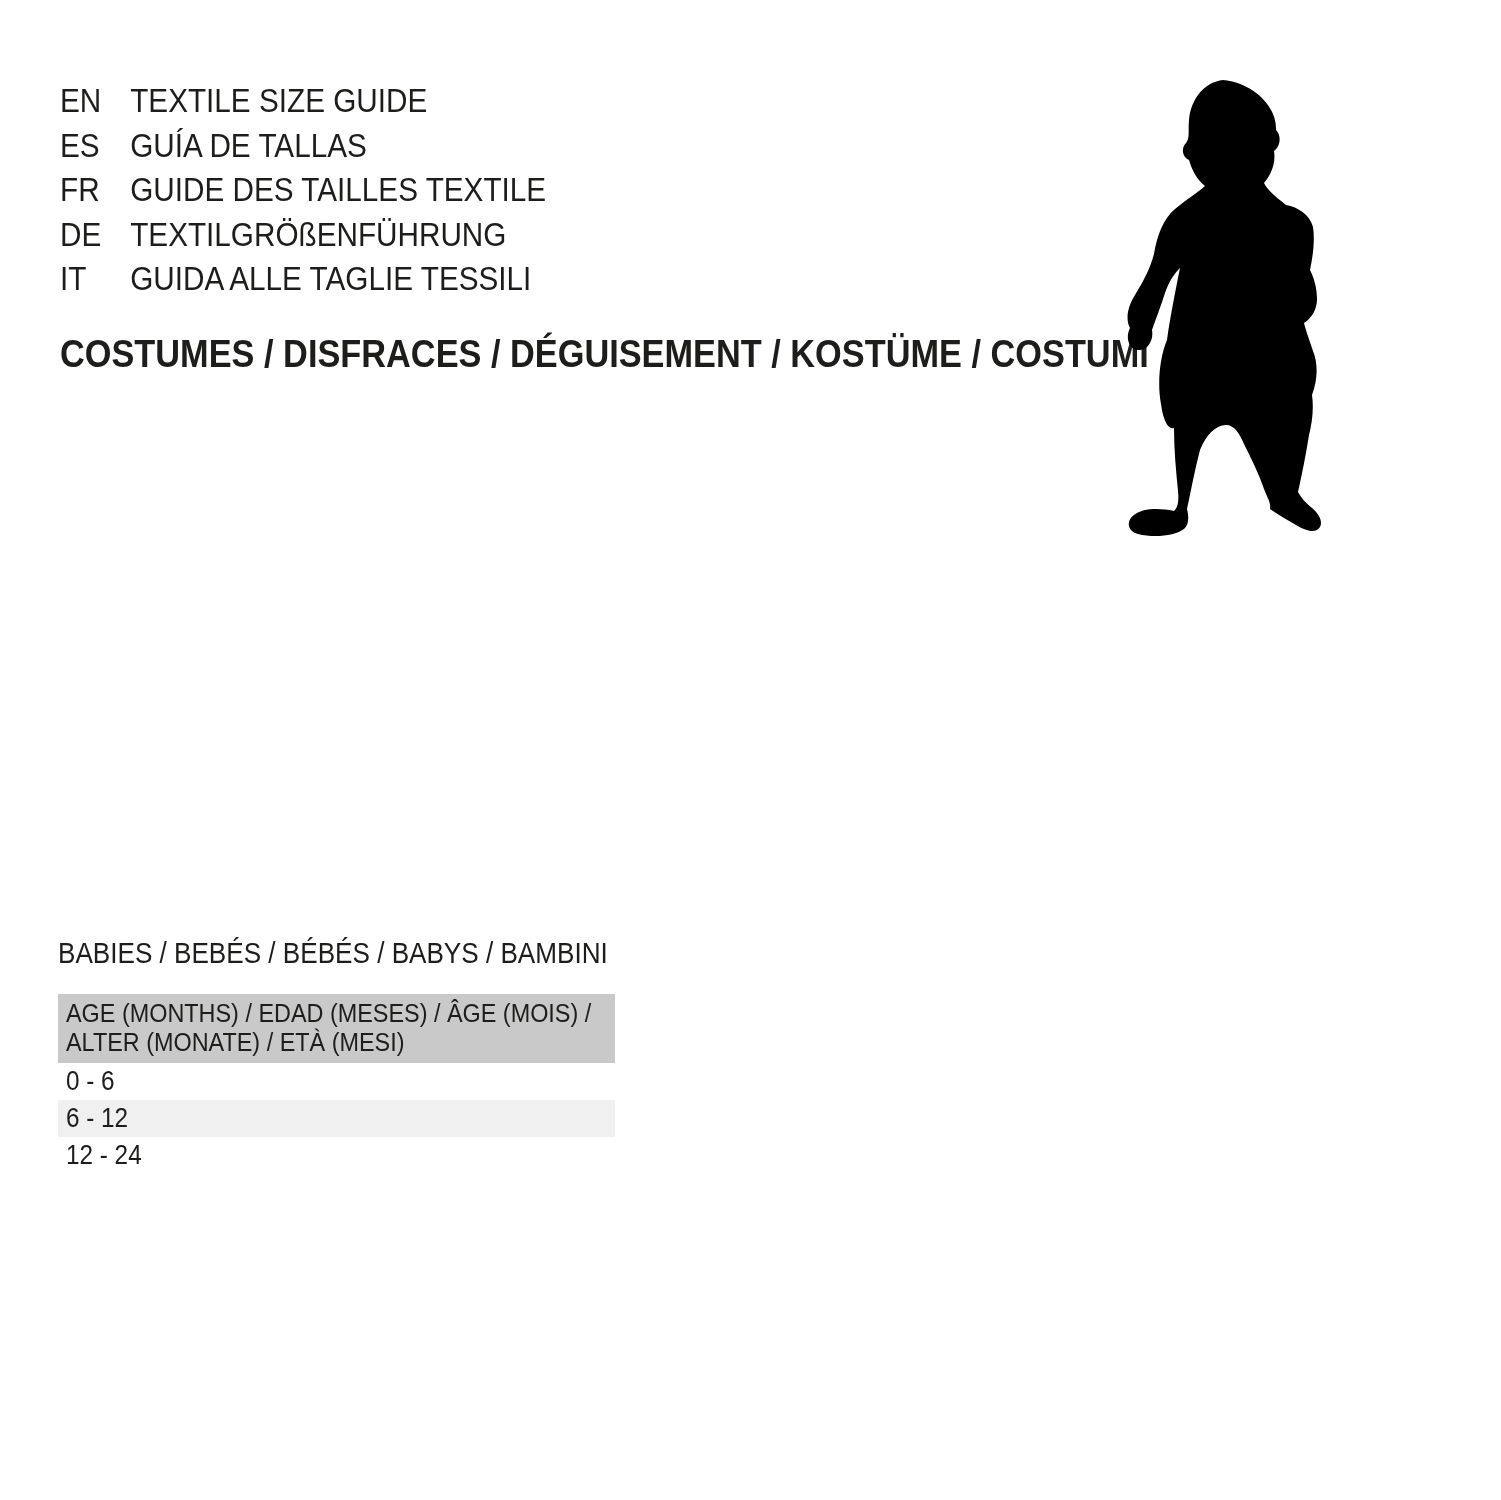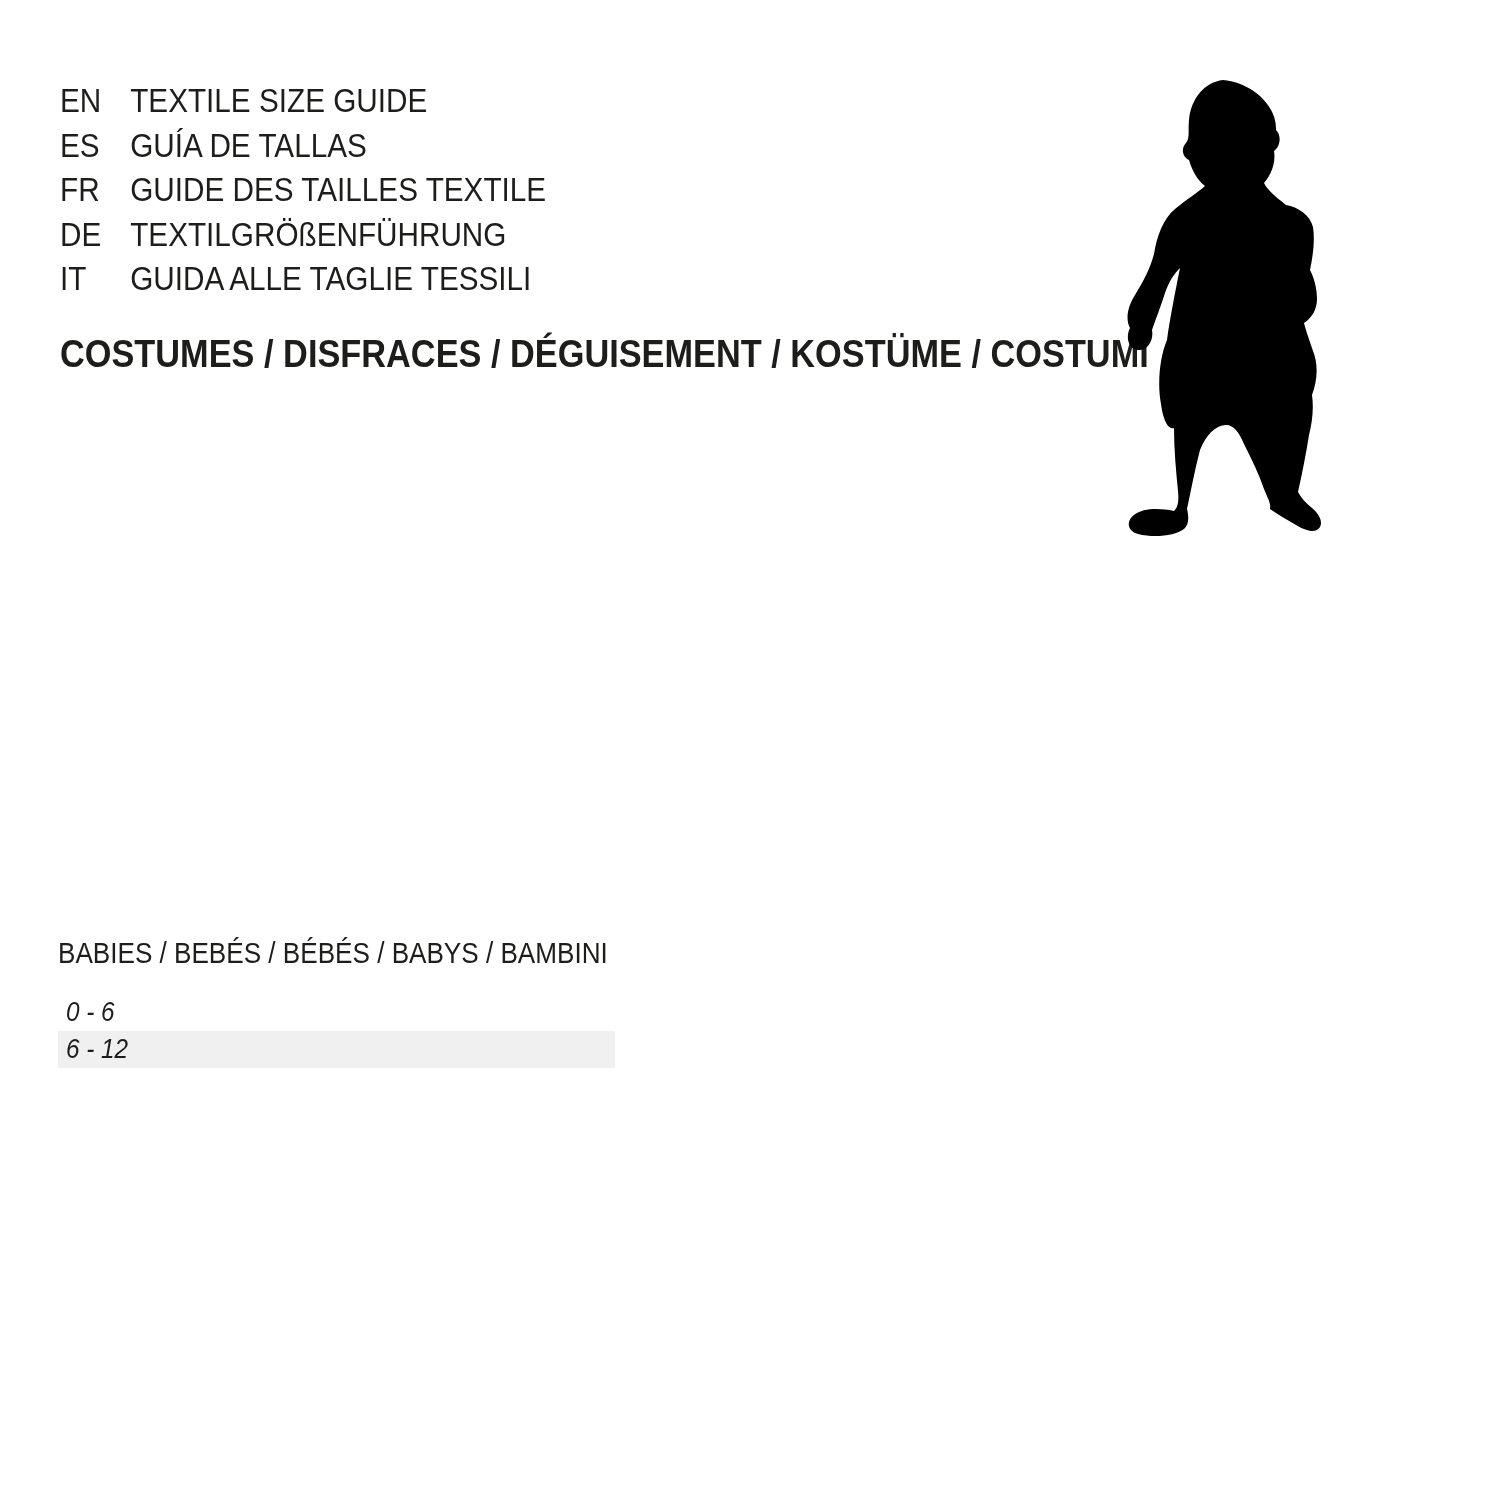--- a/index.html
+++ b/index.html
@@ -87,21 +87,20 @@
     font-size: 26px;
     line-height: 29px;
   }
   .table-header > div { white-space: nowrap; }
   .table-row {
     height: 37px;
     line-height: 37px;
     padding: 0 8px;
     font-size: 27px;
     background: #ffffff;
-    font-style: italic;
   }
   .table-row.alt { background: #f0f0f0; }
 </style>
 </head>
 <body>
 
 <div class="lang-list">
   <div class="lang-row">
     <span class="lang-code">EN</span>
     <span class="lang-label">TEXTILE SIZE GUIDE</span>
@@ -170,19 +169,26 @@
       C 151 119 143 113 139 105
       C 146 97 151 85 149 73
       C 155 69 157 58 151 52
       C 152 28 128 5 98 2 Z"></path>
   </svg>
 </div>
 
 <div class="babies-title">BABIES / BEBÉS / BÉBÉS / BABYS / BAMBINI</div>
 
 <div class="size-table">
+  <div class="table-header">
+    <div><span class="cond">AGE (MONTHS) / EDAD (MESES) / ÂGE (MOIS) /</span></div>
+    <div><span class="cond">ALTER (MONATE) / ETÀ (MESI)</span></div>
+  </div>
   <div class="table-row">
     <span class="cond">0 - 6</span>
   </div>
   <div class="table-row alt">
     <span class="cond">6 - 12</span>
   </div>
+  <div class="table-row">
+    <span class="cond">12 - 24</span>
+  </div>
 </div>
 
 </body></html>

